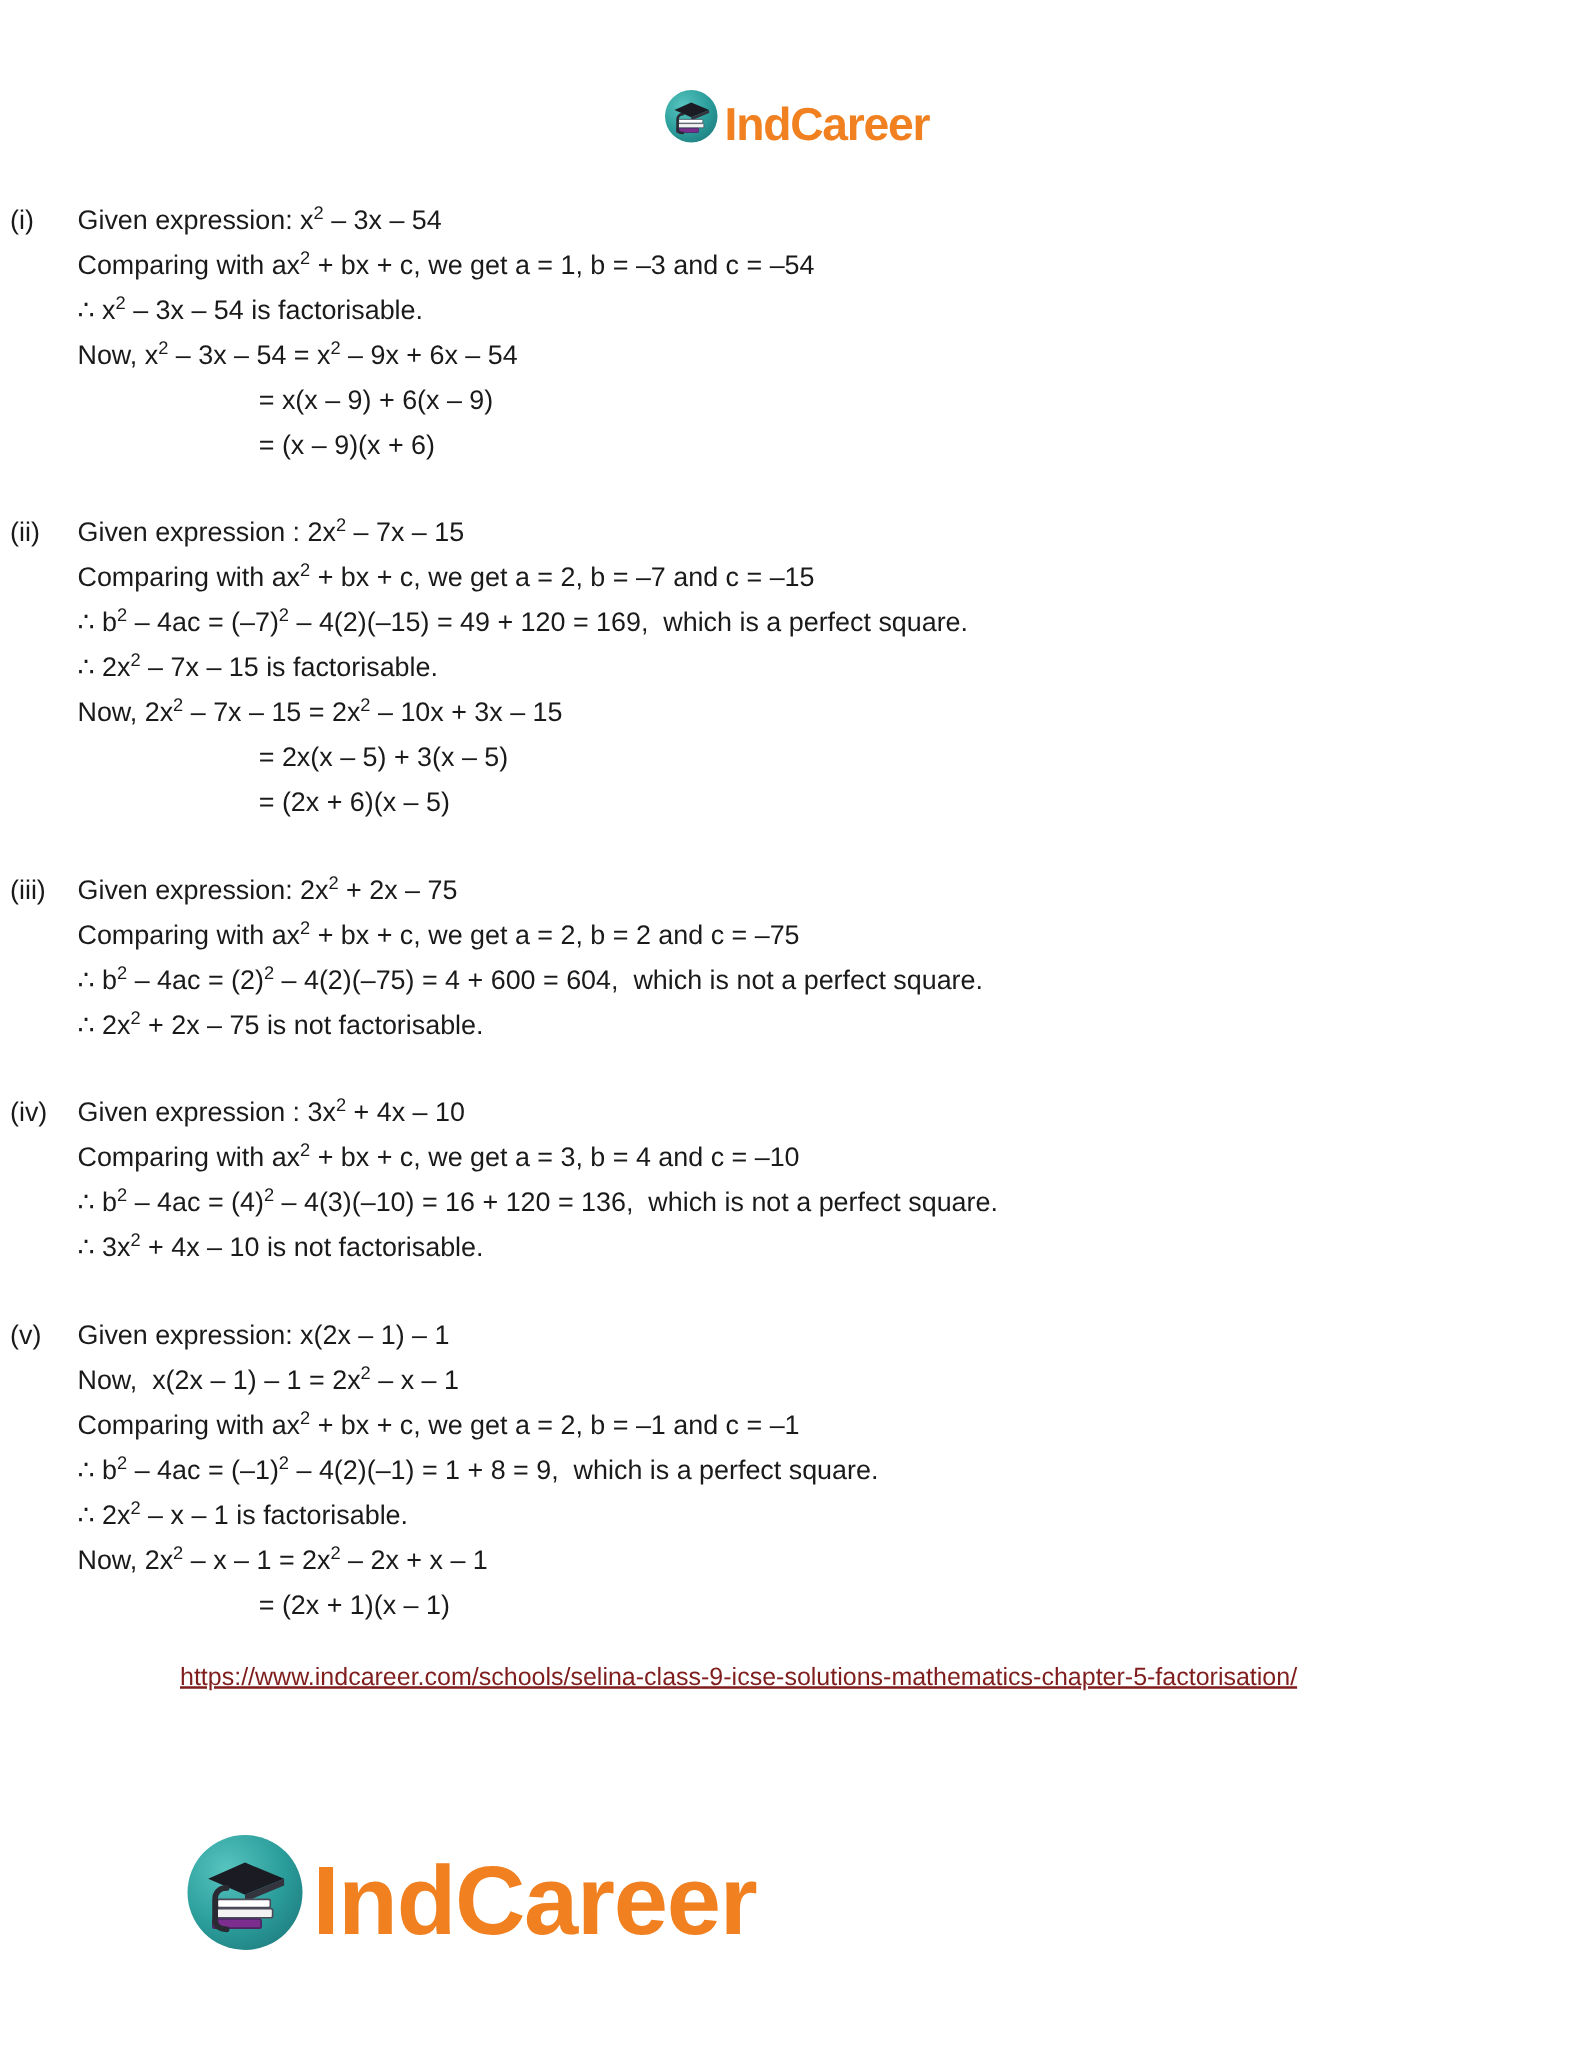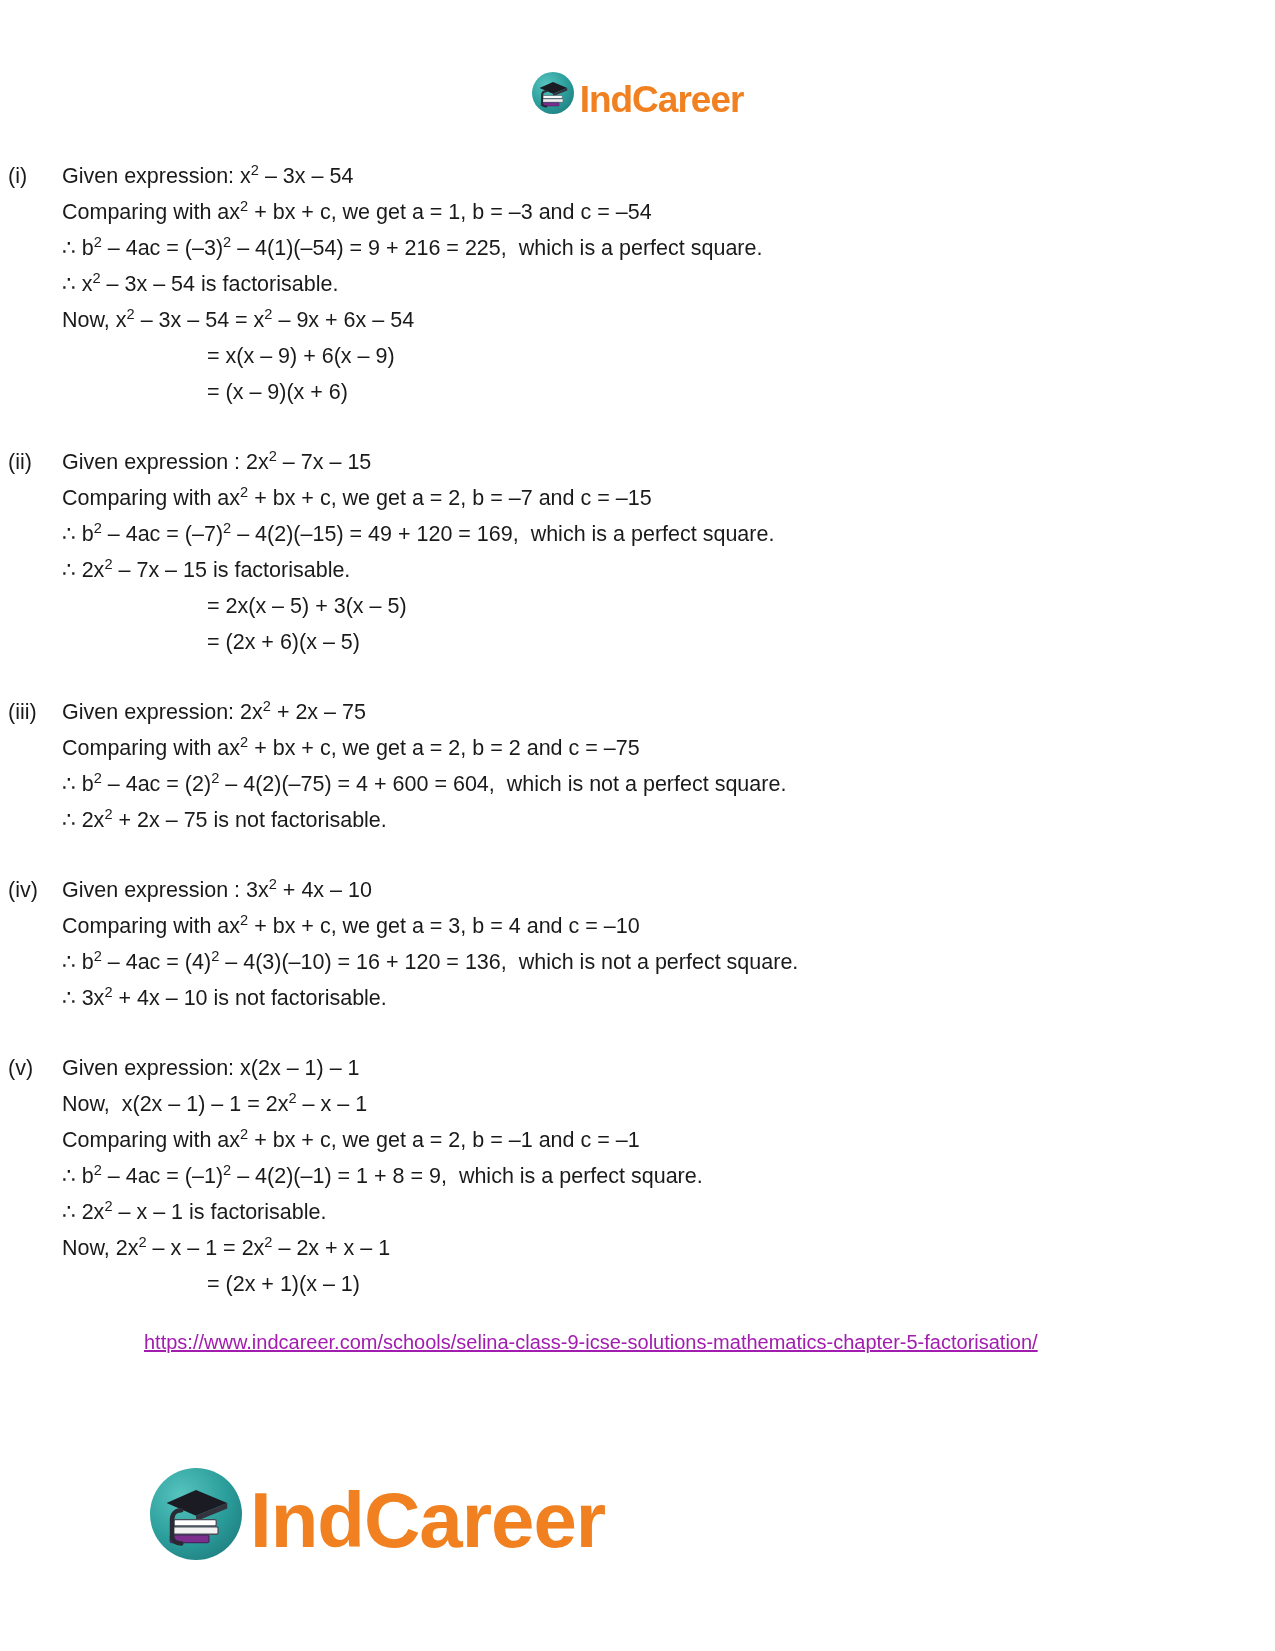--- a/index.html
+++ b/index.html
@@ -100,21 +100,21 @@
   
   .link-wrap {
     position: absolute;
     left: 144px;
     top: 1327px;
     width: 930px;
     font-size: 20px;
     line-height: 30px;
   }
   .doc-link {
-    color: #a21caf;
+    color: #7f1d1d;
     text-decoration: underline;
     word-break: break-all;
     cursor: pointer;
   }
 
   
   .footer-logo-wrap {
     position: absolute;
     left: 150px;
     top: 1468px;
@@ -139,31 +139,31 @@
     </svg>
   </span>
   <span class="logo-word small" style="color:#F08020">IndCareer</span>
 </div>
 
 <main class="content">
   <div id="solutions-root">
       <section class="qblock">
         <div class="qrow"><span class="marker">(i)</span><span class="qtext">Given expression: x<sup>2</sup> – 3x – 54</span></div>
         <div class="qrow"><span class="marker-pad"></span><span class="qtext">Comparing with ax<sup>2</sup> + bx + c, we get a = 1, b = –3 and c = –54</span></div>
-        <div class="qrow"><span class="marker-pad"></span><span class="qtext">∴ b<sup>2</sup> – 4ac = (–3)<sup>2</sup> – 4(1)(–54) = 9 + 216 = 225,  which is a perfect square.</span></div>
         <div class="qrow"><span class="marker-pad"></span><span class="qtext">∴ x<sup>2</sup> – 3x – 54 is factorisable.</span></div>
         <div class="qrow"><span class="marker-pad"></span><span class="qtext">Now, x<sup>2</sup> – 3x – 54 = x<sup>2</sup> – 9x + 6x – 54</span></div>
         <div class="qrow"><span class="marker-pad"></span><span class="qtext indent-1">= x(x – 9) + 6(x – 9)</span></div>
         <div class="qrow"><span class="marker-pad"></span><span class="qtext indent-1">= (x – 9)(x + 6)</span></div>
       </section>
       <section class="qblock">
         <div class="qrow"><span class="marker">(ii)</span><span class="qtext">Given expression : 2x<sup>2</sup> – 7x – 15</span></div>
         <div class="qrow"><span class="marker-pad"></span><span class="qtext">Comparing with ax<sup>2</sup> + bx + c, we get a = 2, b = –7 and c = –15</span></div>
         <div class="qrow"><span class="marker-pad"></span><span class="qtext">∴ b<sup>2</sup> – 4ac = (–7)<sup>2</sup> – 4(2)(–15) = 49 + 120 = 169,  which is a perfect square.</span></div>
         <div class="qrow"><span class="marker-pad"></span><span class="qtext">∴ 2x<sup>2</sup> – 7x – 15 is factorisable.</span></div>
+        <div class="qrow"><span class="marker-pad"></span><span class="qtext">Now, 2x<sup>2</sup> – 7x – 15 = 2x<sup>2</sup> – 10x + 3x – 15</span></div>
         <div class="qrow"><span class="marker-pad"></span><span class="qtext indent-1">= 2x(x – 5) + 3(x – 5)</span></div>
         <div class="qrow"><span class="marker-pad"></span><span class="qtext indent-1">= (2x + 6)(x – 5)</span></div>
       </section>
       <section class="qblock">
         <div class="qrow"><span class="marker">(iii)</span><span class="qtext">Given expression: 2x<sup>2</sup> + 2x – 75</span></div>
         <div class="qrow"><span class="marker-pad"></span><span class="qtext">Comparing with ax<sup>2</sup> + bx + c, we get a = 2, b = 2 and c = –75</span></div>
         <div class="qrow"><span class="marker-pad"></span><span class="qtext">∴ b<sup>2</sup> – 4ac = (2)<sup>2</sup> – 4(2)(–75) = 4 + 600 = 604,  which is not a perfect square.</span></div>
         <div class="qrow"><span class="marker-pad"></span><span class="qtext">∴ 2x<sup>2</sup> + 2x – 75 is not factorisable.</span></div>
       </section>
       <section class="qblock">

